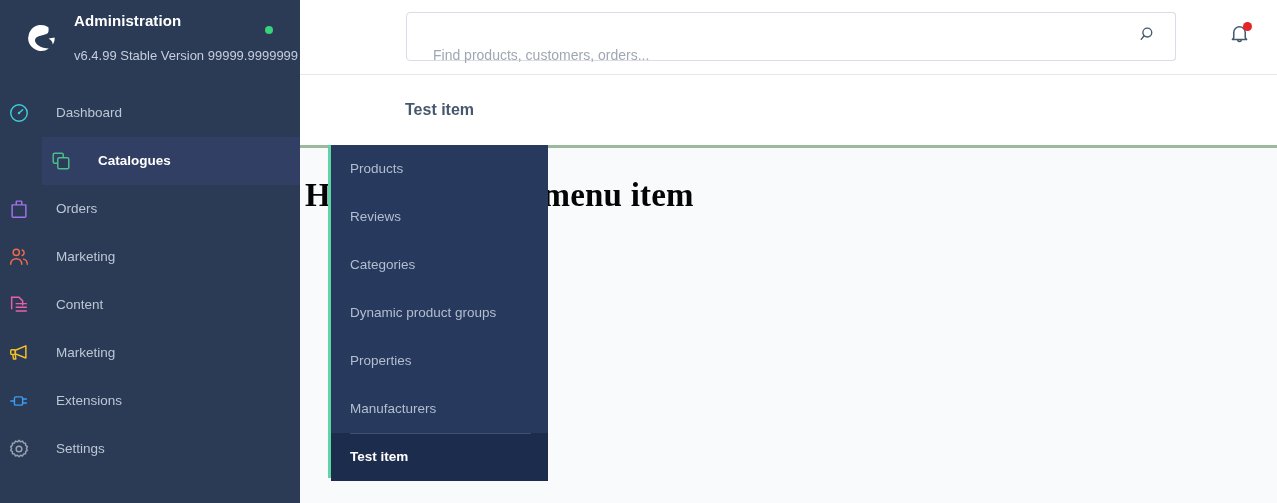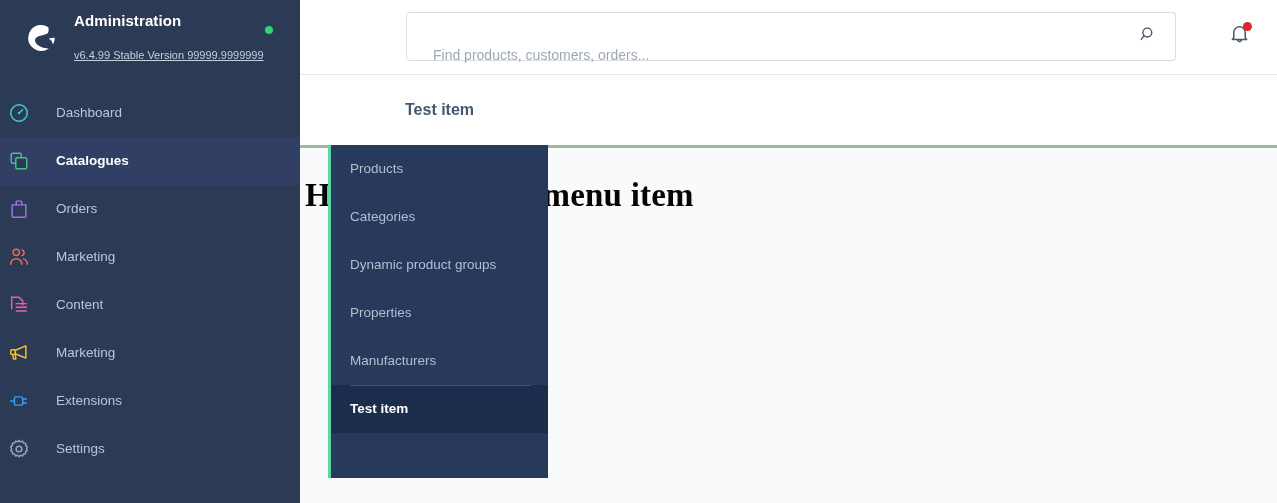--- a/index.html
+++ b/index.html
@@ -45,44 +45,43 @@
   .brand-text { display: flex; flex-direction: column; justify-content: center; }
   .brand-title {
     color: #ffffff;
     font-size: 15px;
     font-weight: bold;
     line-height: 18px;
     letter-spacing: 0.1px;
   }
   .brand-version {
     color: #c5cedd;
-    font-size: 11px;
+    font-size: 13px;
     line-height: 15px;
     margin-top: 18px;
-    text-decoration: underline;
   }
   .brand-status-dot {
     position: absolute;
     right: 27px;
     top: 26px;
     width: 8px; height: 8px;
     border-radius: 50%;
     background: #37d279;
   }
 
   .nav { margin-top: 14px; }
 
   .nav-item {
     height: 48px;
     display: flex;
     align-items: center;
     padding-left: 8px;
     cursor: pointer;
   }
-  .nav-item.active { background: #303f63; }
+  .nav-item.active { background: #303f63; margin-left: 42px; }
   .nav-icon {
     width: 30px; height: 26px;
     flex: 0 0 30px;
     display: flex; align-items: center; justify-content: flex-start;
     margin-right: 18px;
   }
   .nav-label {
     color: #bcc7d6;
     font-size: 13.5px;
     line-height: 16px;
@@ -387,20 +386,23 @@
     <div class="content-inner">
       <h1 class="hello-heading">Hello from your menu item</h1>
     </div>
   </div>
 
   <div class="flyout">
     <div class="flyout-item">
       <span class="flyout-label">Products</span>
     </div>
     <div class="flyout-item">
+      <span class="flyout-label">Reviews</span>
+    </div>
+    <div class="flyout-item">
       <span class="flyout-label">Categories</span>
     </div>
     <div class="flyout-item">
       <span class="flyout-label">Dynamic product groups</span>
     </div>
     <div class="flyout-item">
       <span class="flyout-label">Properties</span>
     </div>
     <div class="flyout-item">
       <span class="flyout-label">Manufacturers</span>

